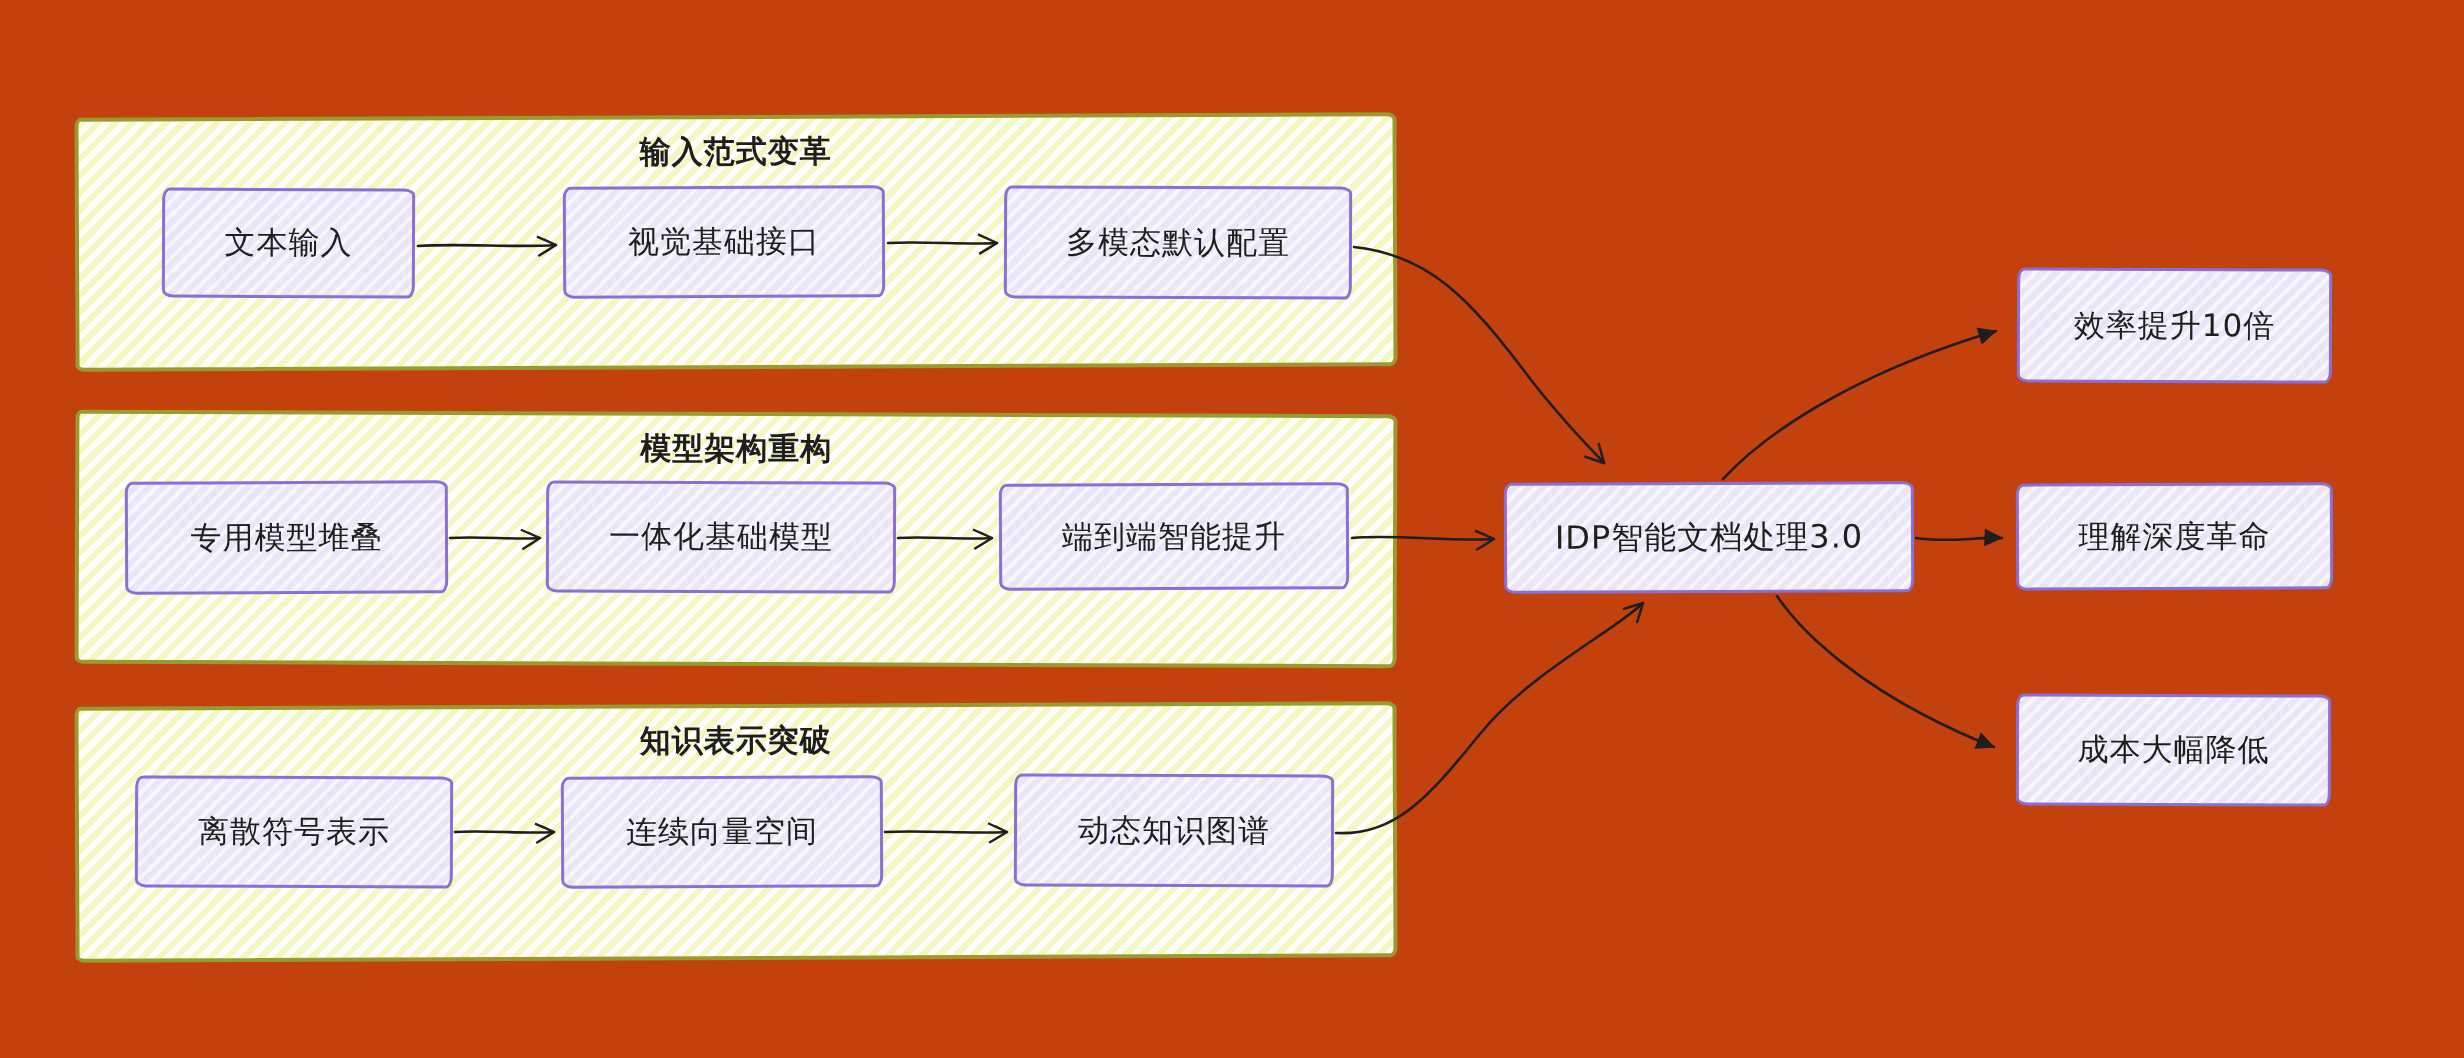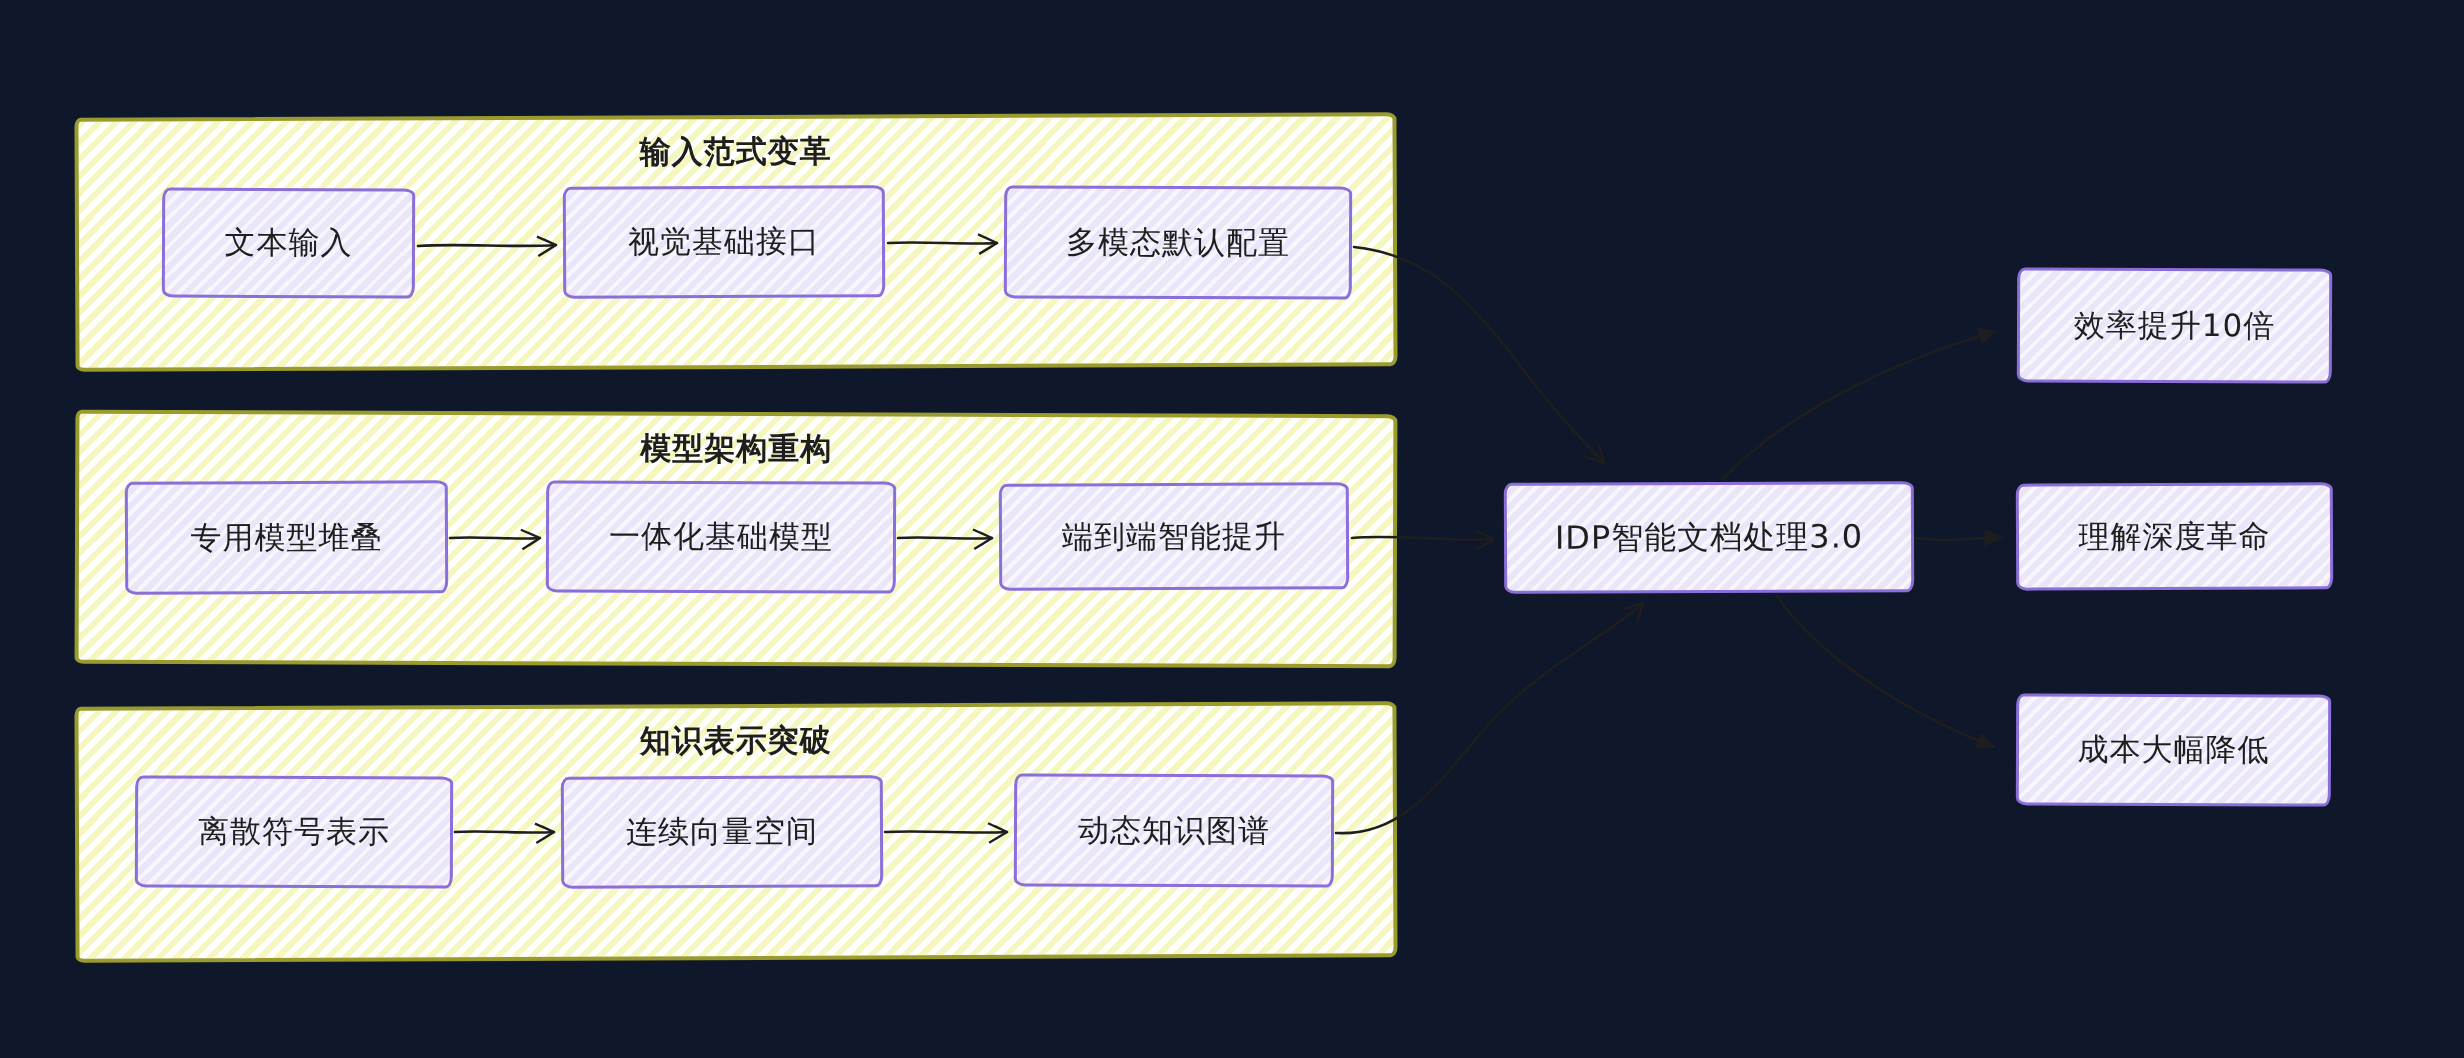--- a/index.html
+++ b/index.html
@@ -1,17 +1,17 @@
 <!DOCTYPE html>
 <html style="--group-border: #9a9b2e; --group-stripe: #f6f6c0; --node-border: #8b6fd8; --node-fill: #eae5f9; --arrow: #1e1e1e; --text: #1e1e1e;"><head>
 <meta charset="utf-8">
 <style>
   html,body{margin:0;padding:0;background:#ffffff;}
   .canvas{
-    position:relative;width:2464px;height:1058px;background:#0f172a;overflow:hidden;
+    position:relative;width:2464px;height:1058px;background:#c2410c;overflow:hidden;
     font-family:"DejaVu Sans","Liberation Sans",sans-serif;color:var(--text,#1e1e1e);
   }
   .arrows{position:absolute;left:0;top:0;width:2464px;height:1058px;}
   .arrow{fill:none;stroke:var(--arrow,#1e1e1e);stroke-width:2.6;stroke-linecap:round;}
   .head-open{fill:none;stroke:var(--arrow,#1e1e1e);stroke-width:2.2;stroke-linejoin:round;}
   .head-solid{fill:var(--arrow,#1e1e1e);stroke:var(--arrow,#1e1e1e);stroke-width:1;}
   .group{
     position:absolute;border:4px solid var(--group-border,#9a9b2e);
     border-radius:6px 10px 7px 9px/9px 7px 10px 6px;
     background-color:#fffff6;

